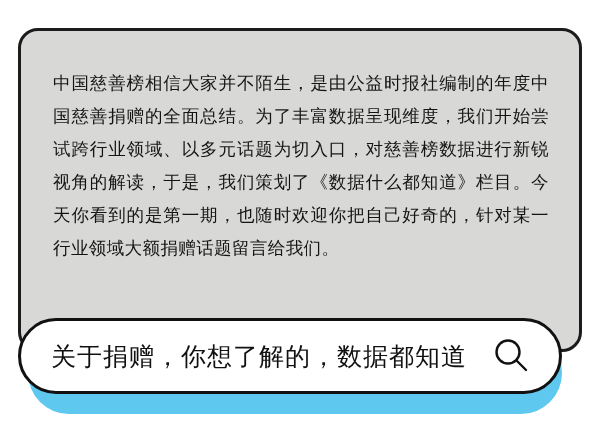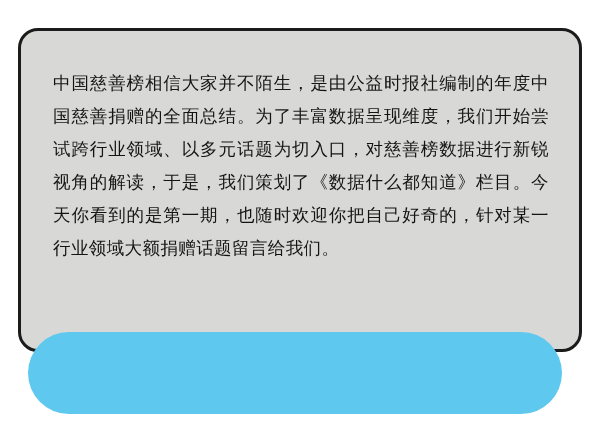--- a/index.html
+++ b/index.html
@@ -96,14 +96,23 @@
 <body>
 
 <div class="page">
 
   <div class="paragraph-card">
     <div class="paragraph-text">中国慈善榜相信大家并不陌生，是由公益时报社编制的年度中国慈善捐赠的全面总结。为了丰富数据呈现维度，我们开始尝试跨行业领域、以多元话题为切入口，对慈善榜数据进行新锐视角的解读，于是，我们策划了《数据什么都知道》栏目。今天你看到的是第一期，也随时欢迎你把自己好奇的，针对某一行业领域大额捐赠话题留言给我们。</div>
   </div>
 
   <div class="banner-shadow"></div>
 
+  <div class="banner">
+    <div class="banner-title">关于捐赠，你想了解的，数据都知道</div>
+    <div class="search-icon">
+      <svg width="38" height="38" viewBox="0 0 38 38" aria-hidden="true">
+        <circle cx="16" cy="15" r="11.5" fill="none" stroke="#111111" stroke-width="2.4"></circle>
+        <line x1="24.5" y1="23.5" x2="34" y2="33" stroke="#111111" stroke-width="2.4" stroke-linecap="round"></line>
+      </svg>
+    </div>
+  </div>
 
 </div>
 
 </body></html>

